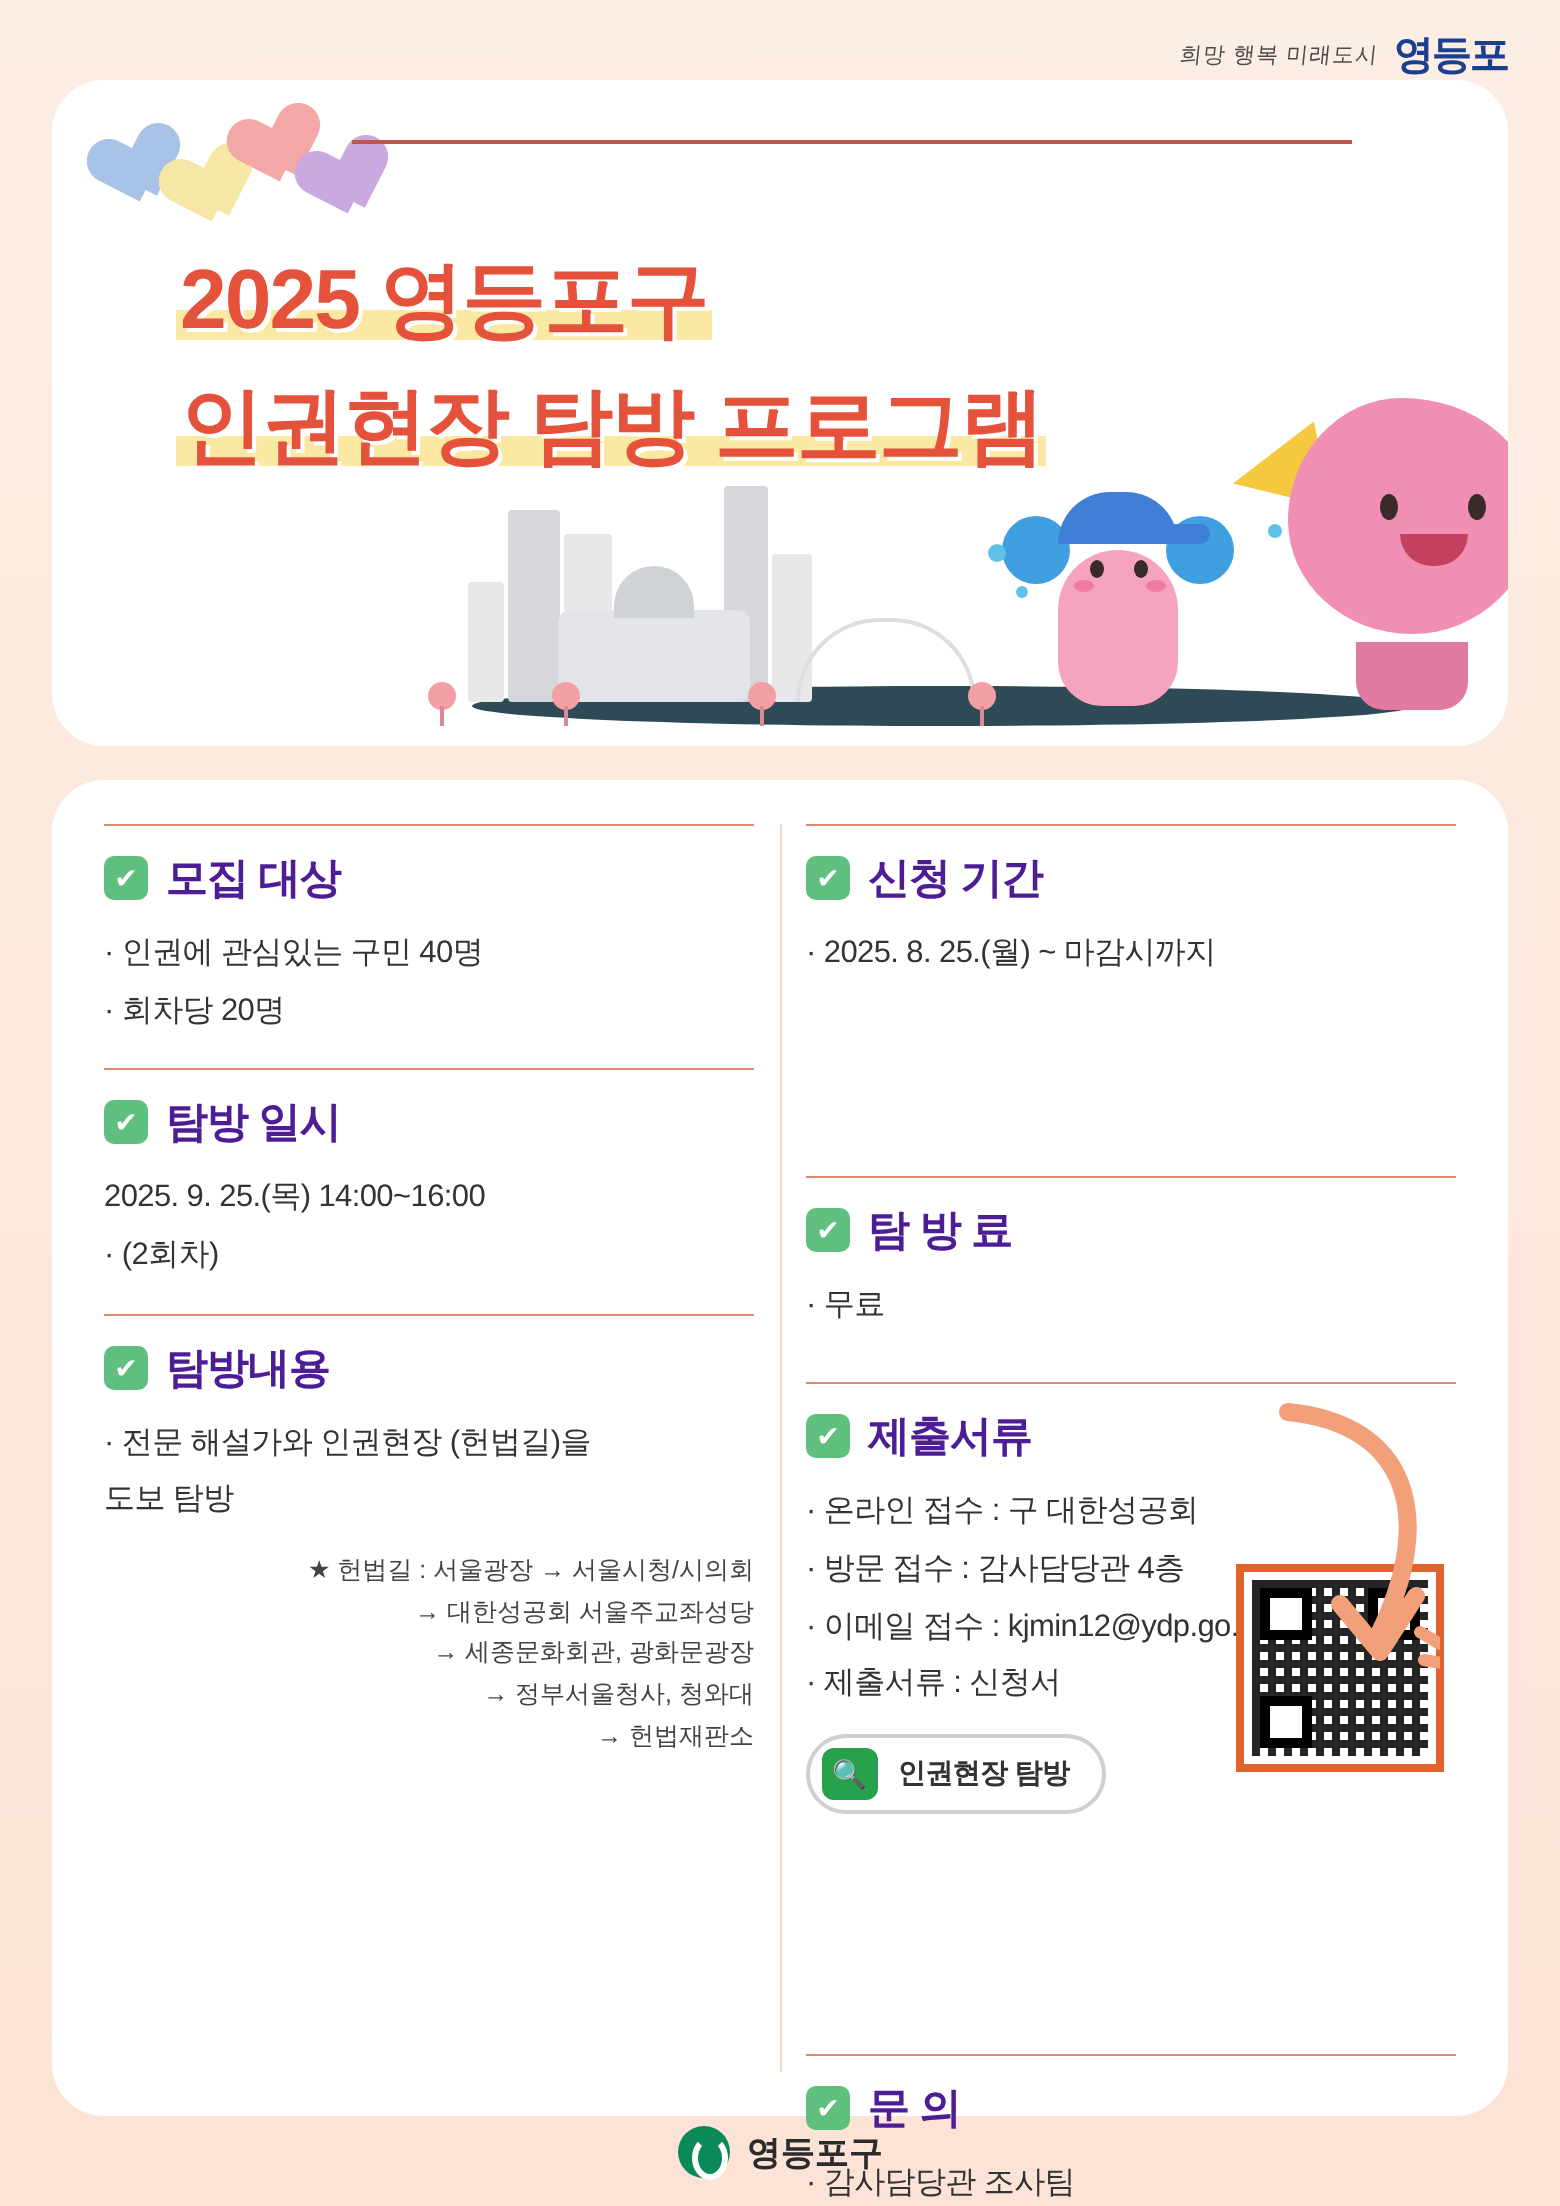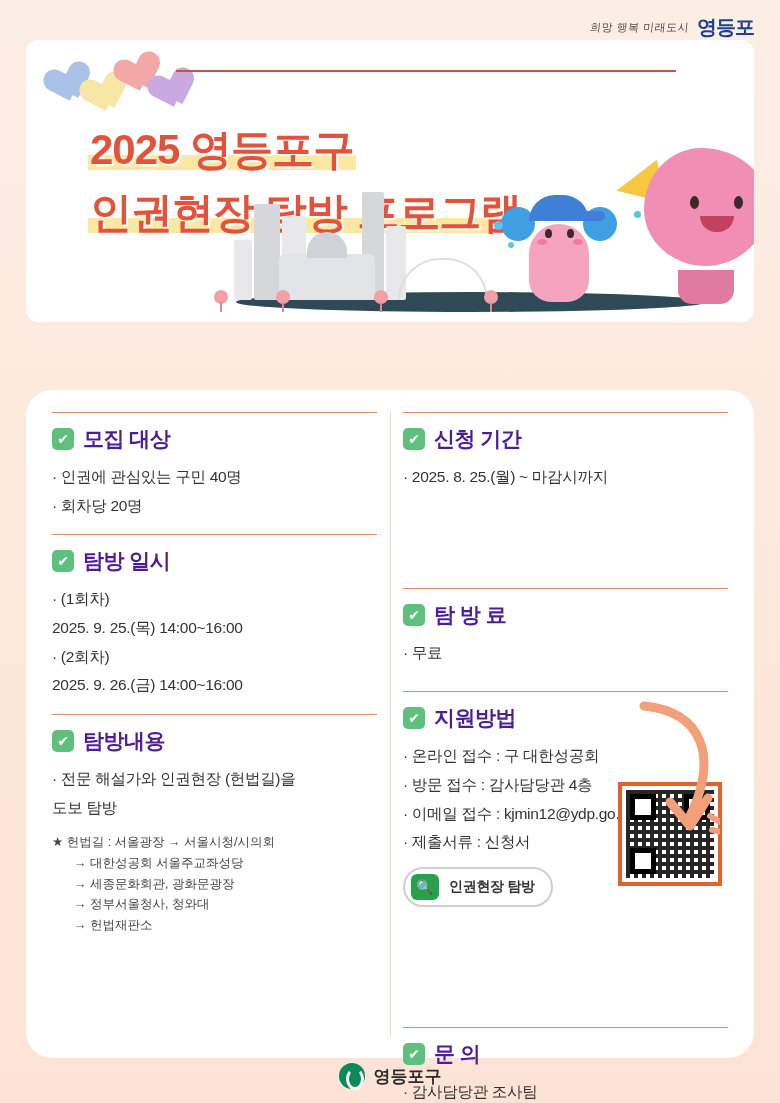--- a/index.html
+++ b/index.html
@@ -24,22 +24,22 @@
     font-size: 11px; color: #4b4b4b; letter-spacing: .5px;
     transform: skewX(-6deg);
   }
   .brand-mark {
     font-size: 20px; font-weight: bold; color: #1b3f8f; letter-spacing: -1px;
   }
 
   
   .hero {
     position: absolute; left: 26px; top: 40px;
-    width: 728px; height: 282px;
-    background: #fff; border-radius: 12px;
+    width: 728px; height: 333px;
+    background: #fff; border-radius: 26px;
     overflow: hidden;
     padding-left: 19px;
   }
   .hearts { position: absolute; left: 8px; top: -18px; }
   .heart {
     position: absolute; width: 40px; height: 40px;
     transform: rotate(-18deg);
   }
   .heart:before, .heart:after {
     content: ""; position: absolute; width: 22px; height: 34px;
@@ -155,21 +155,21 @@
   .sec-hr { height: 1px; background: #d98c6a; margin: 14px 0 12px; }
   .sec-top-hr { height: 1px; background: #d98c6a; margin: 0 0 12px; }
   .sec-head { display: flex; align-items: center; gap: 9px; margin-bottom: 10px; }
   .chk {
     width: 22px; height: 22px; border-radius: 5px; background: #5fbf7e;
     color: #fff; font-size: 14px; line-height: 22px; text-align: center; font-weight: bold;
     flex: none;
   }
   .sec-title { font-size: 21px; font-weight: bold; color: #4c1d95; letter-spacing: -.5px; }
   .line { font-size: 15.5px; color: #333; line-height: 1.85; letter-spacing: -.3px; }
-  .small { font-size: 12.5px; color: #444; line-height: 1.65; }
+  .small { font-size: 12.5px; color: #444; line-height: 1.65; text-align: right; }
   .small.s2 { padding-left: 22px; }
   .underline { border-bottom: 1px solid #555; display: inline-block; }
 
   
   .pill-row { display: flex; align-items: center; gap: 12px; margin-top: 10px; }
   .pill {
     display: flex; align-items: center; gap: 10px;
     border: 2px solid #cfcfcf; border-radius: 20px; padding: 5px 16px 5px 6px;
     background: #fff;
   }
@@ -295,24 +295,22 @@
           <div class="line">· 인권에 관심있는 구민 40명</div>
           <div class="line">· 회차당 20명</div>
         </div>
 
         <div class="sec-hr"></div>
         <div class="sec">
           <div class="sec-head">
             <span class="chk">✔</span>
             <span class="sec-title">탐방 일시</span>
           </div>
-          <div class="line">· (1회차)</div>
           <div class="line">2025. 9. 25.(목) 14:00~16:00</div>
           <div class="line">· (2회차)</div>
-          <div class="line">2025. 9. 26.(금) 14:00~16:00</div>
         </div>
 
         <div class="sec-hr"></div>
         <div class="sec">
           <div class="sec-head">
             <span class="chk">✔</span>
             <span class="sec-title">탐방내용</span>
           </div>
           <div class="line">· 전문 해설가와 인권현장 (헌법길)을</div>
           <div class="line">  도보 탐방</div>
@@ -341,21 +339,21 @@
             <span class="chk">✔</span>
             <span class="sec-title">탐 방 료</span>
           </div>
           <div class="line">· 무료</div>
         </div>
 
         <div class="sec-hr" style="margin-top:24px;"></div>
         <div class="sec">
           <div class="sec-head">
             <span class="chk">✔</span>
-            <span class="sec-title">지원방법</span>
+            <span class="sec-title">제출서류</span>
           </div>
           <div class="line">· 온라인 접수 :  구 대한성공회</div>
           <div class="line">· 방문 접수 : 감사담당관 4층</div>
           <div class="line">· 이메일 접수 : kjmin12@ydp.go.kr</div>
           <div class="line">· 제출서류 : 신청서</div>
 
           <div class="pill-row">
             <div class="pill">
               <span class="mag">🔍</span>
               <span class="ptext">인권현장 탐방</span>

